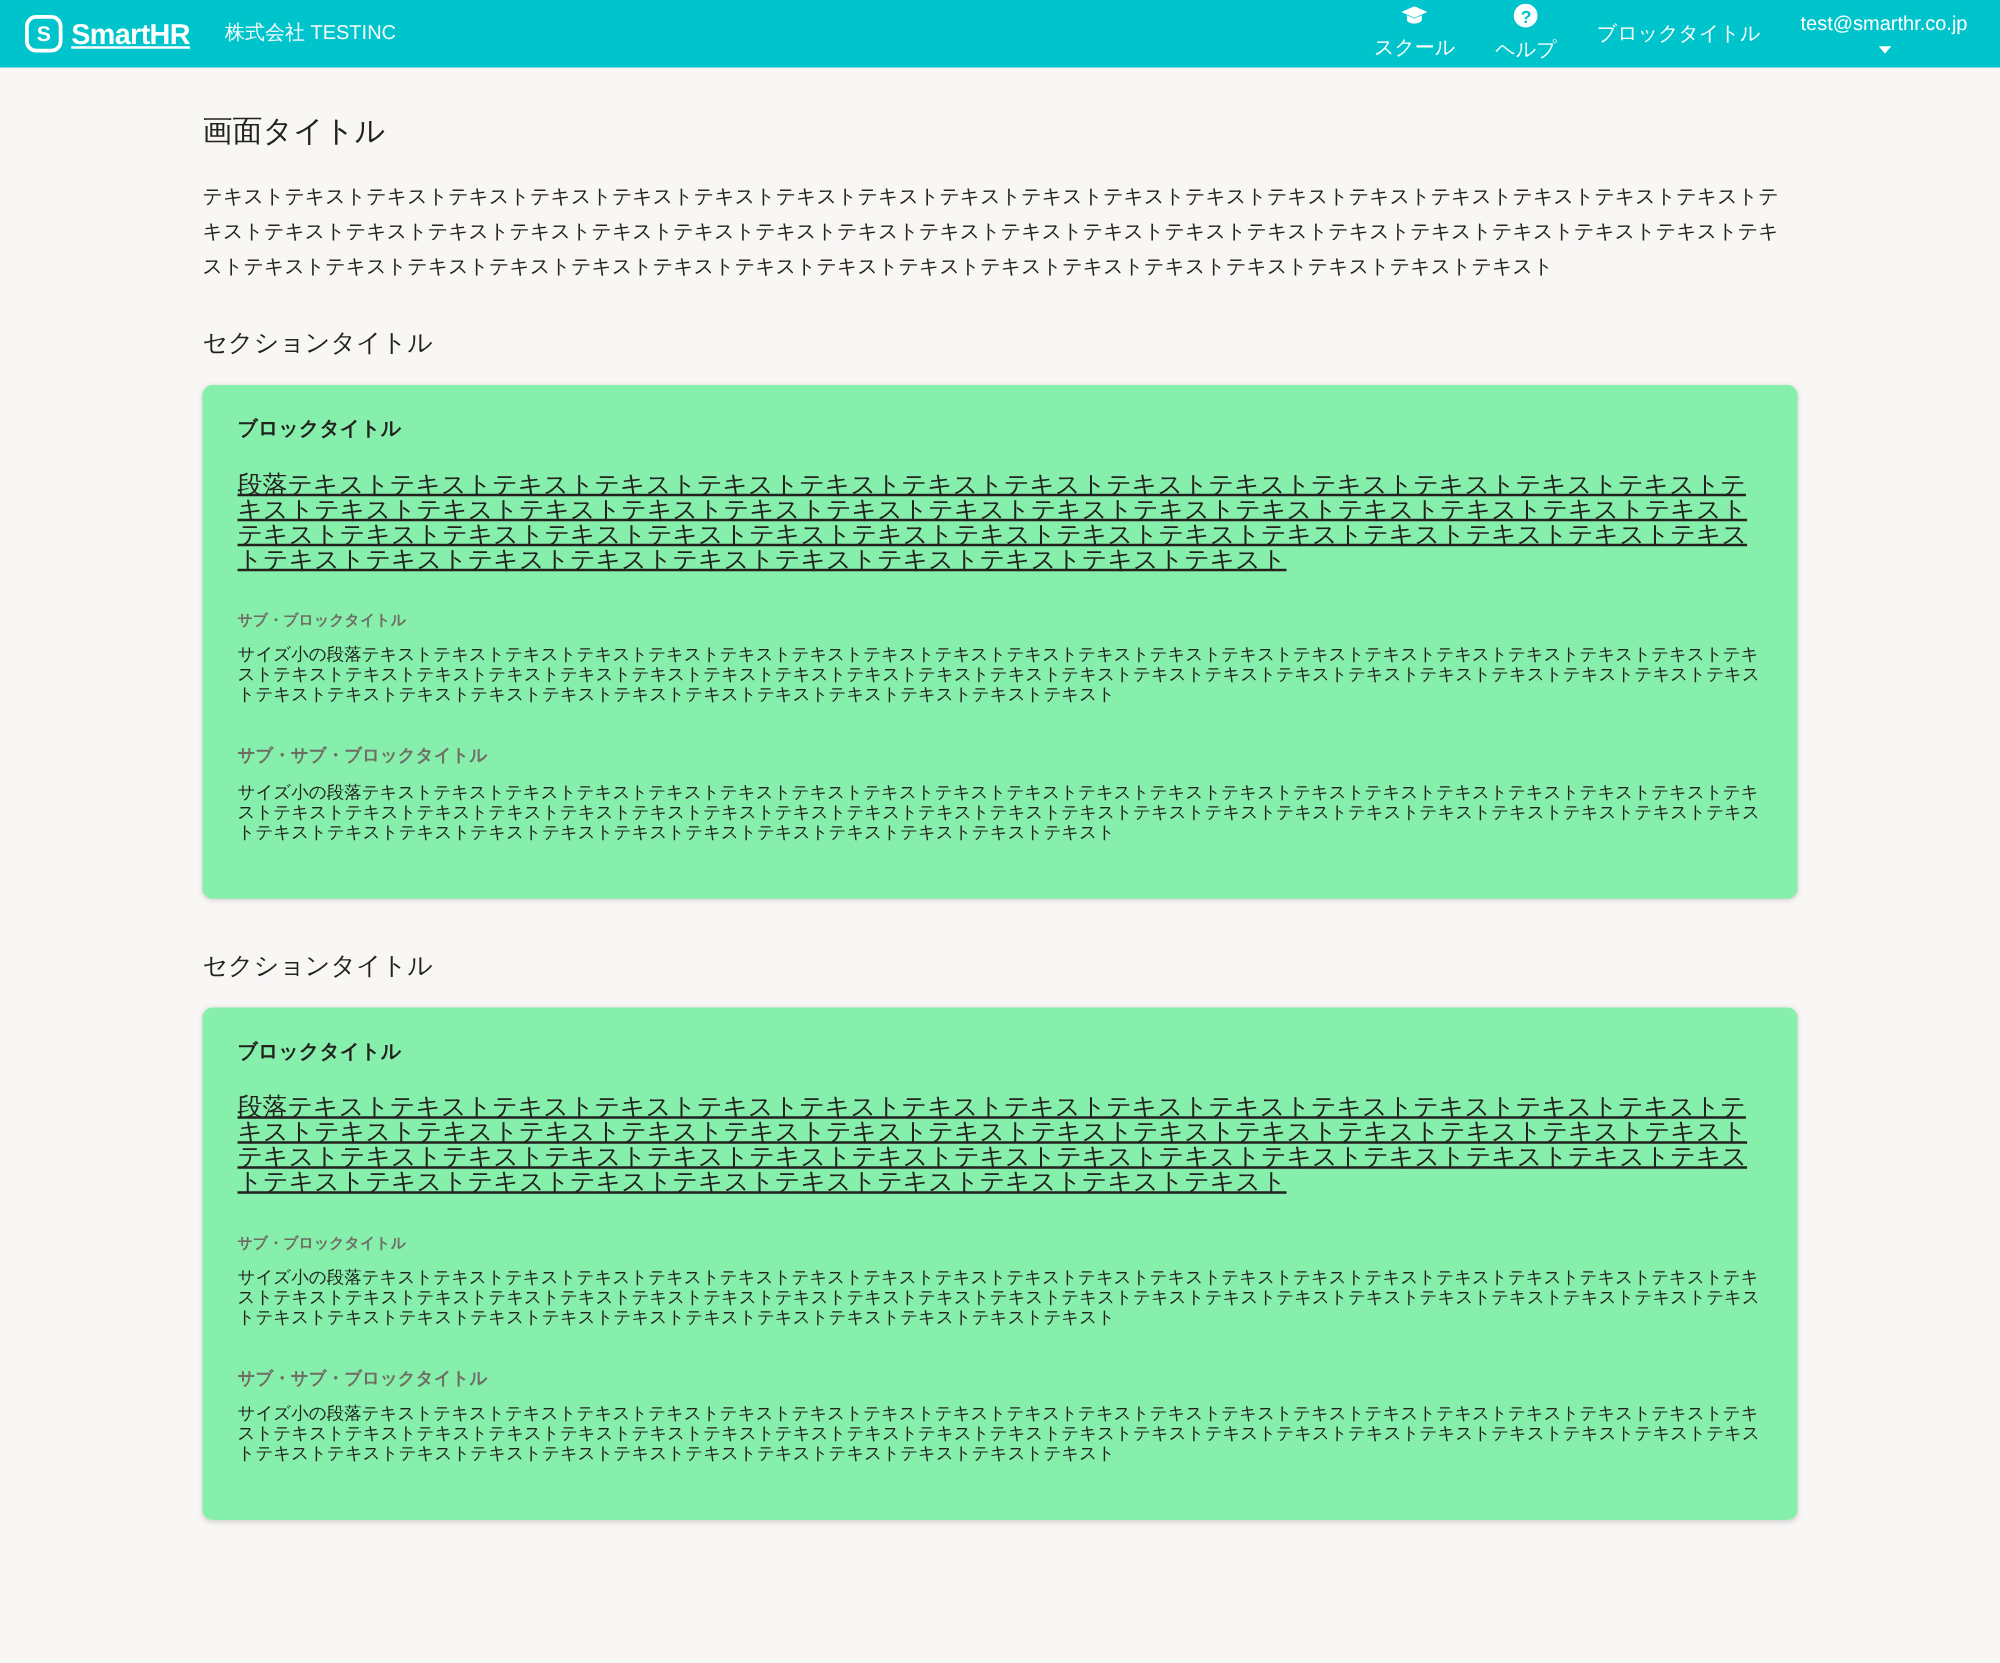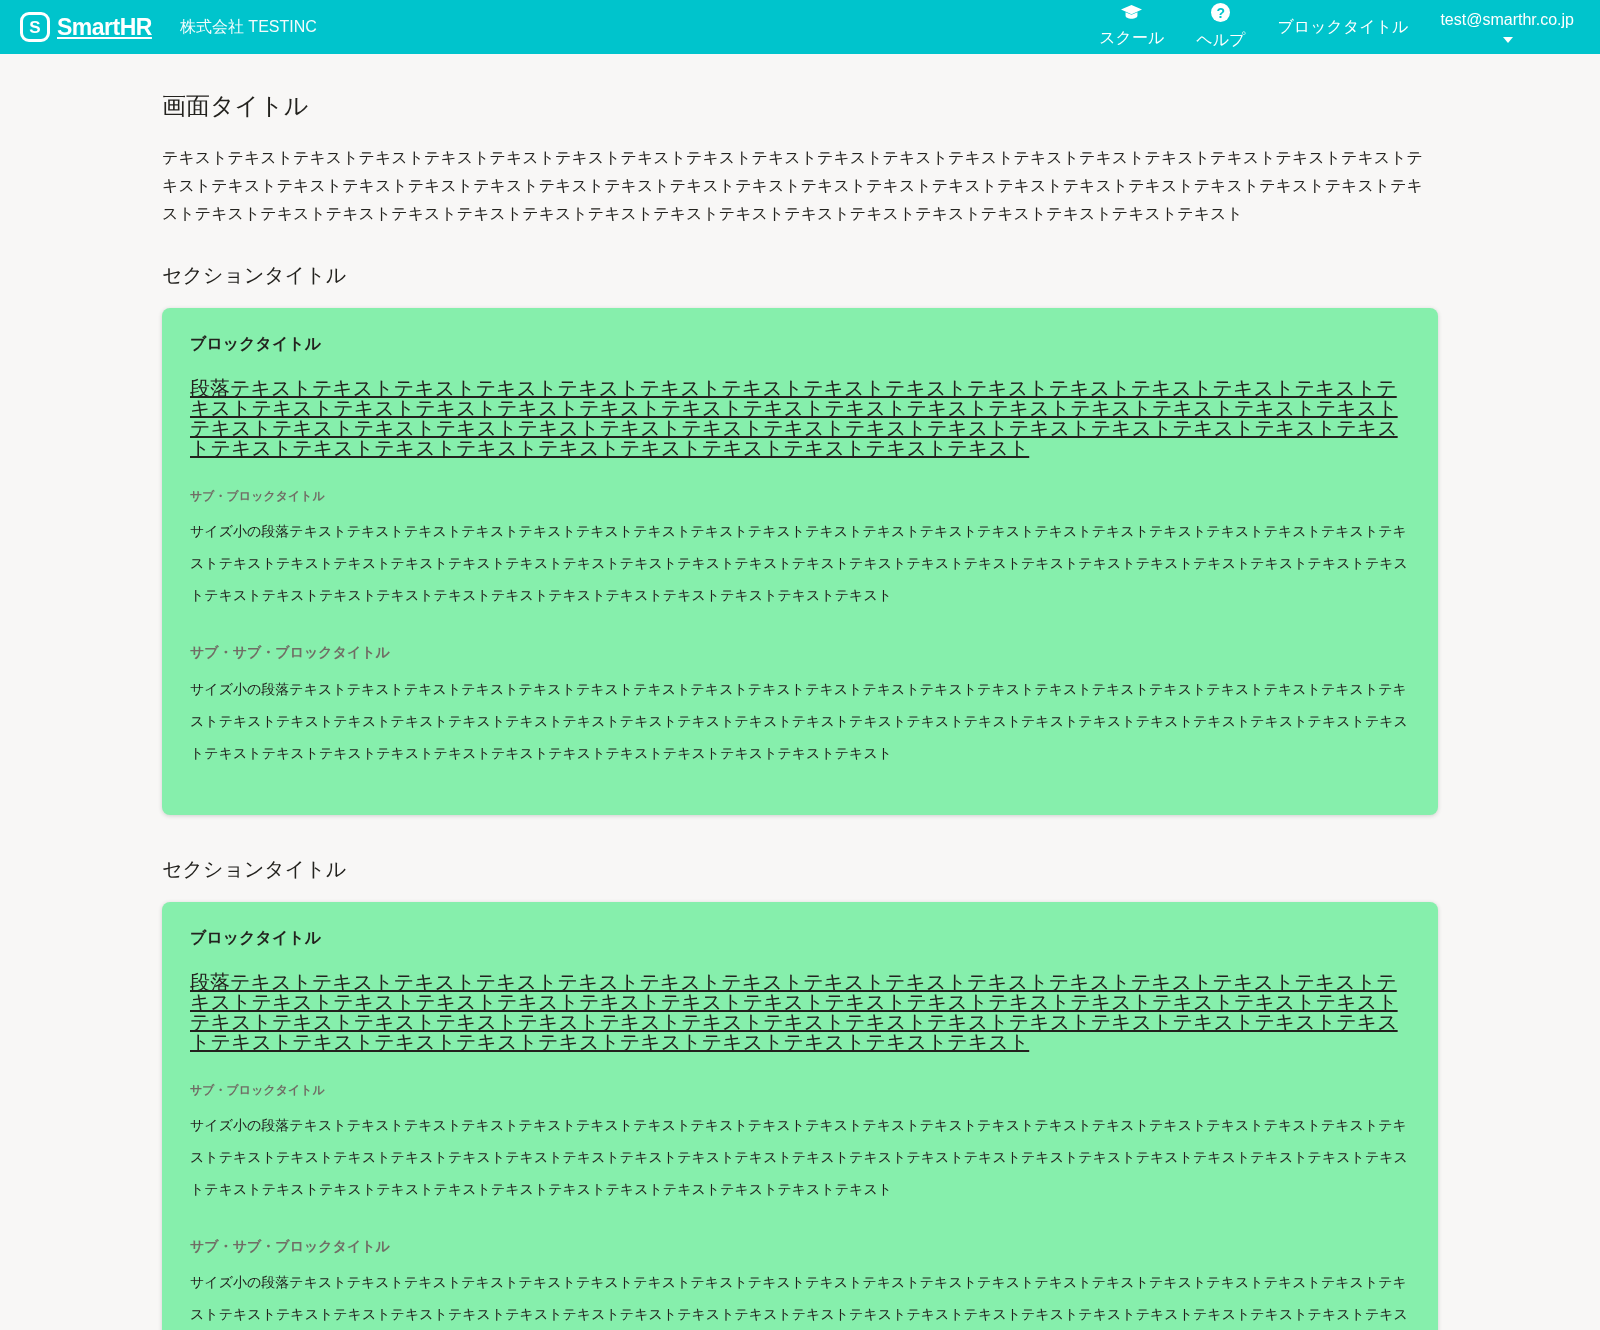--- a/index.html
+++ b/index.html
@@ -139,21 +139,21 @@
   }
   .sub-block-title {
     font-size: 12px;
     font-weight: 700;
     color: #706d65;
     margin: 0 0 11px;
     line-height: 1.25;
   }
   .small-text {
     font-size: 14px;
-    line-height: 32px;
+    line-height: 16px;
     margin: 0 0 33px;
     word-break: break-all;
     color: #23221e;
   }
   .sub-sub-block-title {
     font-size: 14px;
     font-weight: 700;
     color: #706d65;
     margin: 0 0 11px;
     line-height: 1.25;

